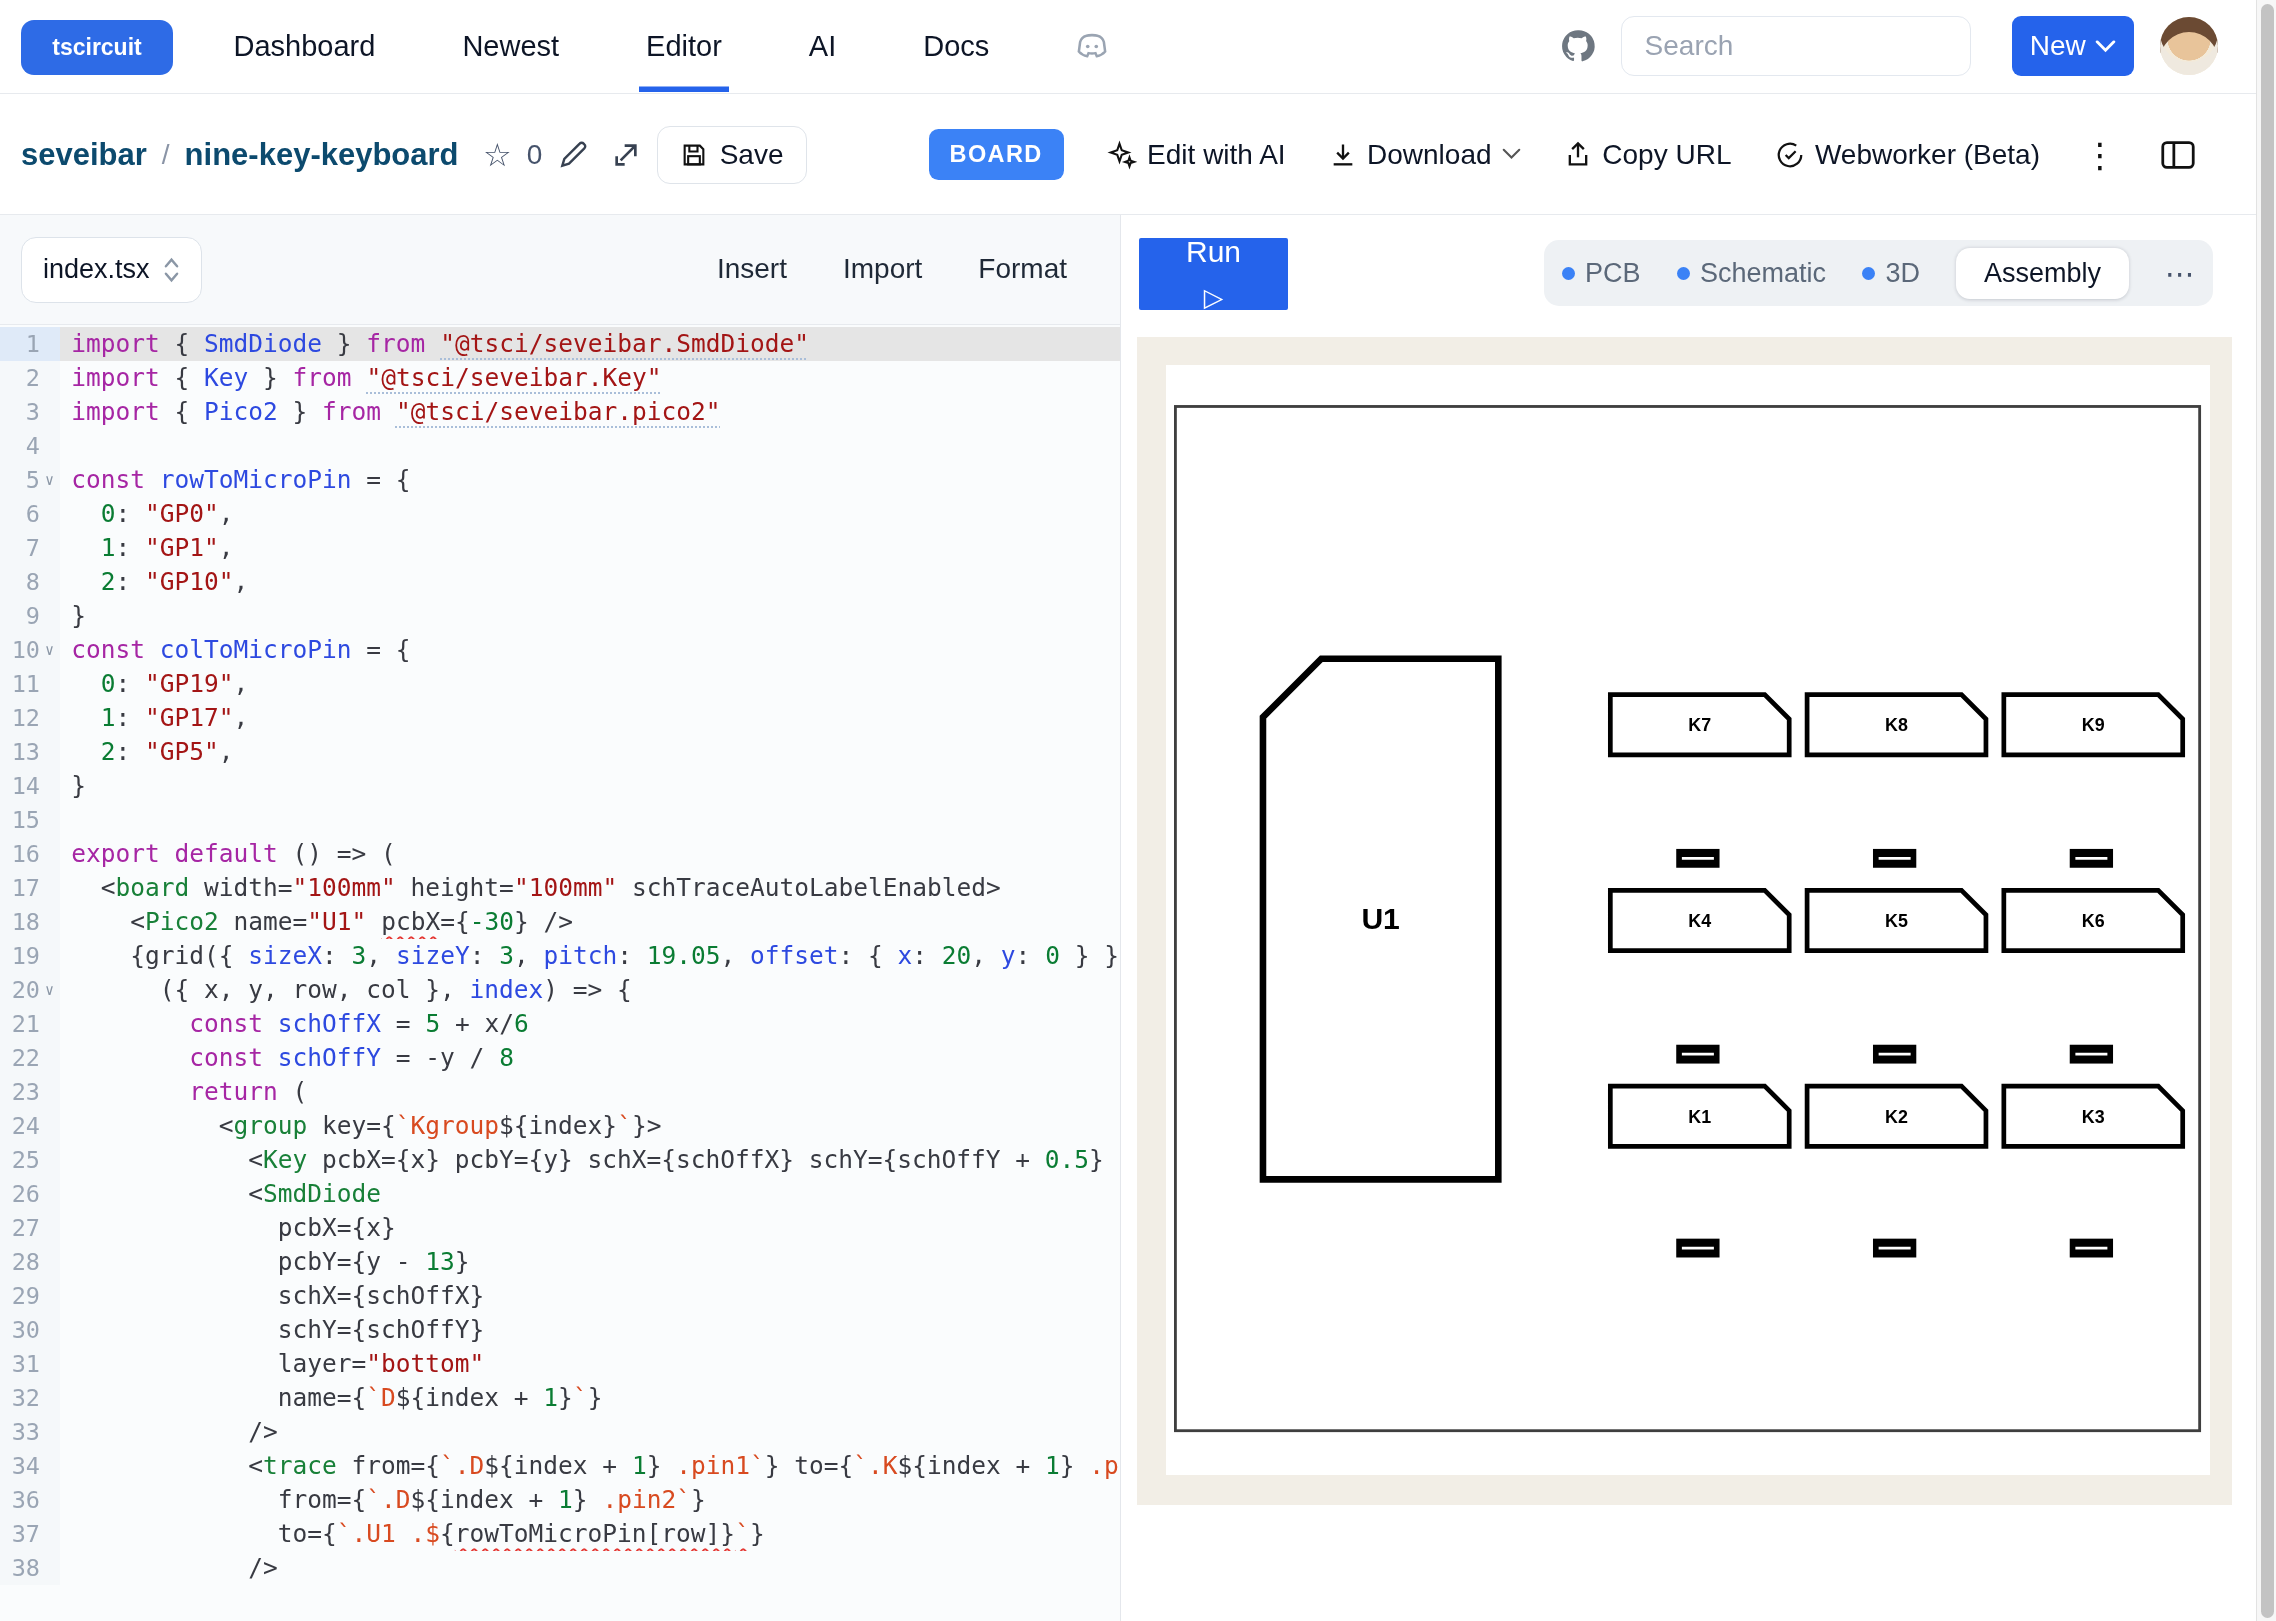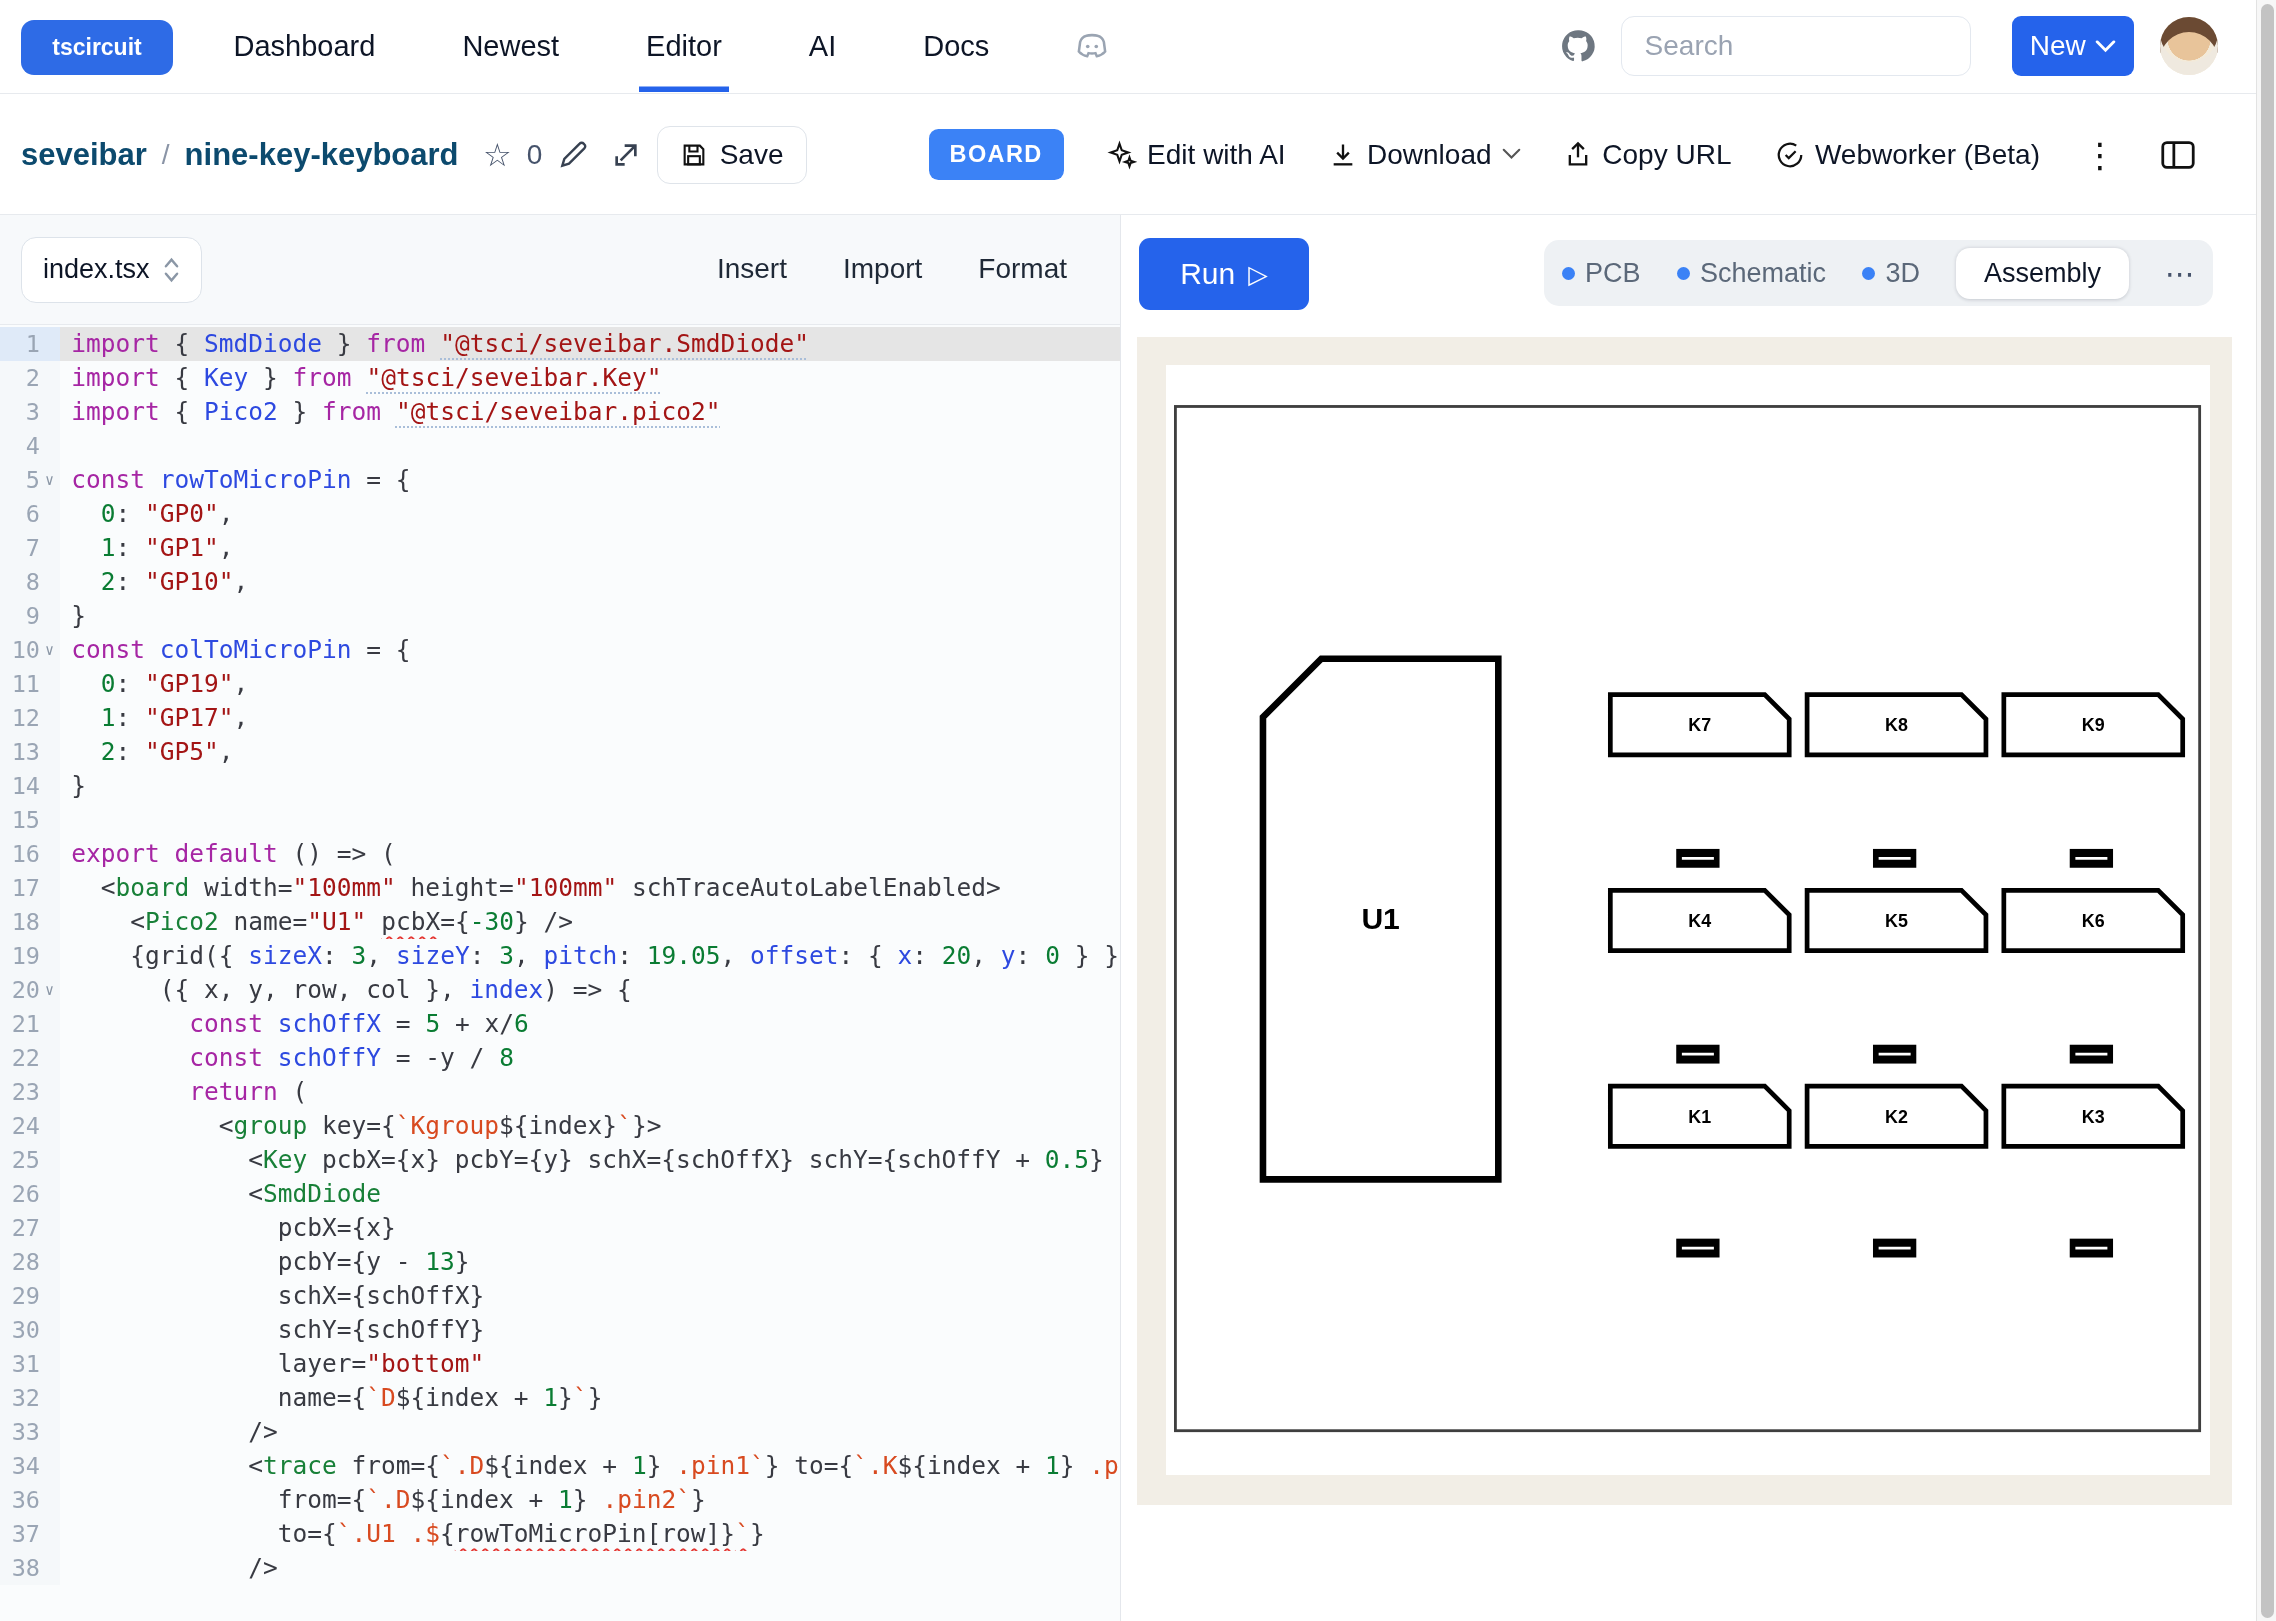--- a/index.html
+++ b/index.html
@@ -76,24 +76,24 @@
   .crow.active .gut { background:#dfeaf8; }
   .crow.active .cline { background:#e5e5e5; }
   .tk-k { color:#a626a4; } .tk-d { color:#2d49e0; } .tk-s { color:#a31515; }
   .tk-t { color:#d84a20; } .tk-n { color:#0a7c33; } .tk-g { color:#188038; }
   .tk-p { color:#383a42; }
   .lnk { text-decoration:underline dotted #a9bed9; text-decoration-thickness:1.9px; text-underline-offset:5.6px; }
   .sq  { text-decoration:underline wavy #e53935; text-decoration-thickness:1.9px; text-underline-offset:5.6px; }
 
   
   .right-panel { position:absolute; left:1122px; top:215px; width:1134px; height:1407px; background:#fff; }
-  .btn-run { position:absolute; left:17px; top:22.6px; width:170px; height:72px; background:#2563eb;
-             border:none; border-radius:11px; color:#fff; font-size:30px; font-weight:500;
+  .btn-run { position:absolute; left:17px; top:22.6px; width:149px; height:72px; background:#2563eb;
+             border:none; border-radius:2px; color:#fff; font-size:30px; font-weight:500;
              display:flex; align-items:center; justify-content:center; gap:13px; cursor:pointer;
-             font-family:"Liberation Sans",sans-serif; }
+             font-family:"Liberation Sans",sans-serif;flex-direction:column; }
   .play { font-family:"DejaVu Sans",sans-serif; font-size:25.4px; }
   .tabs { position:absolute; right:43px; top:25.4px; height:66px; background:#eef1f4;
           border-radius:15px; display:flex; align-items:center; gap:36px; padding:0 18px; }
   .tab { display:flex; align-items:center; gap:10.4px; font-size:27px; color:#5b6879; cursor:pointer; }
   .tab .dot { width:13px; height:13px; border-radius:50%; background:#3b82f6; }
   .tab.active { background:#fff; color:#0d1526; font-weight:500; border-radius:14px;
                 padding:10.4px 28px; box-shadow:0 0.9px 3.8px rgba(15,23,42,.18); }
   .tabs-more { font-family:"DejaVu Sans",sans-serif; font-size:30px; color:#46536b; cursor:pointer; }
   .preview-bg { position:absolute; left:15px; top:122px; width:1095px; height:1168px; background:#f2eee6; }
   .canvas { position:absolute; left:29px; top:28px; width:1044px; height:1110px; background:#fff; }

